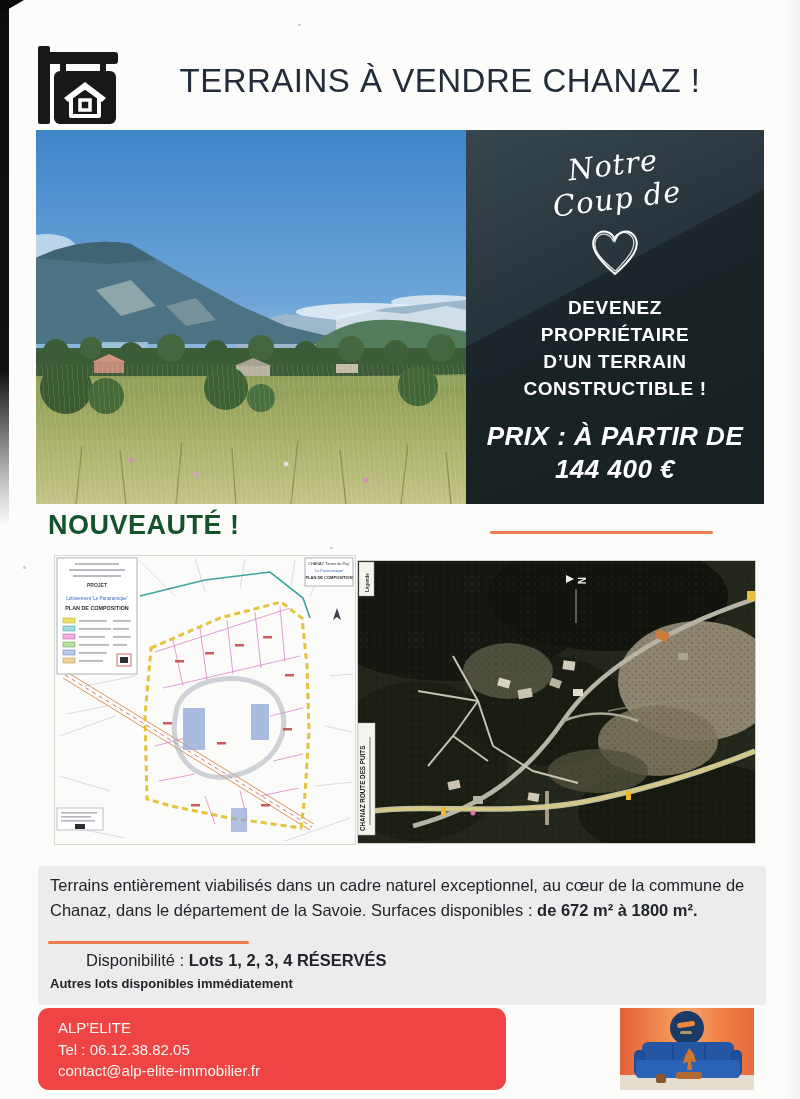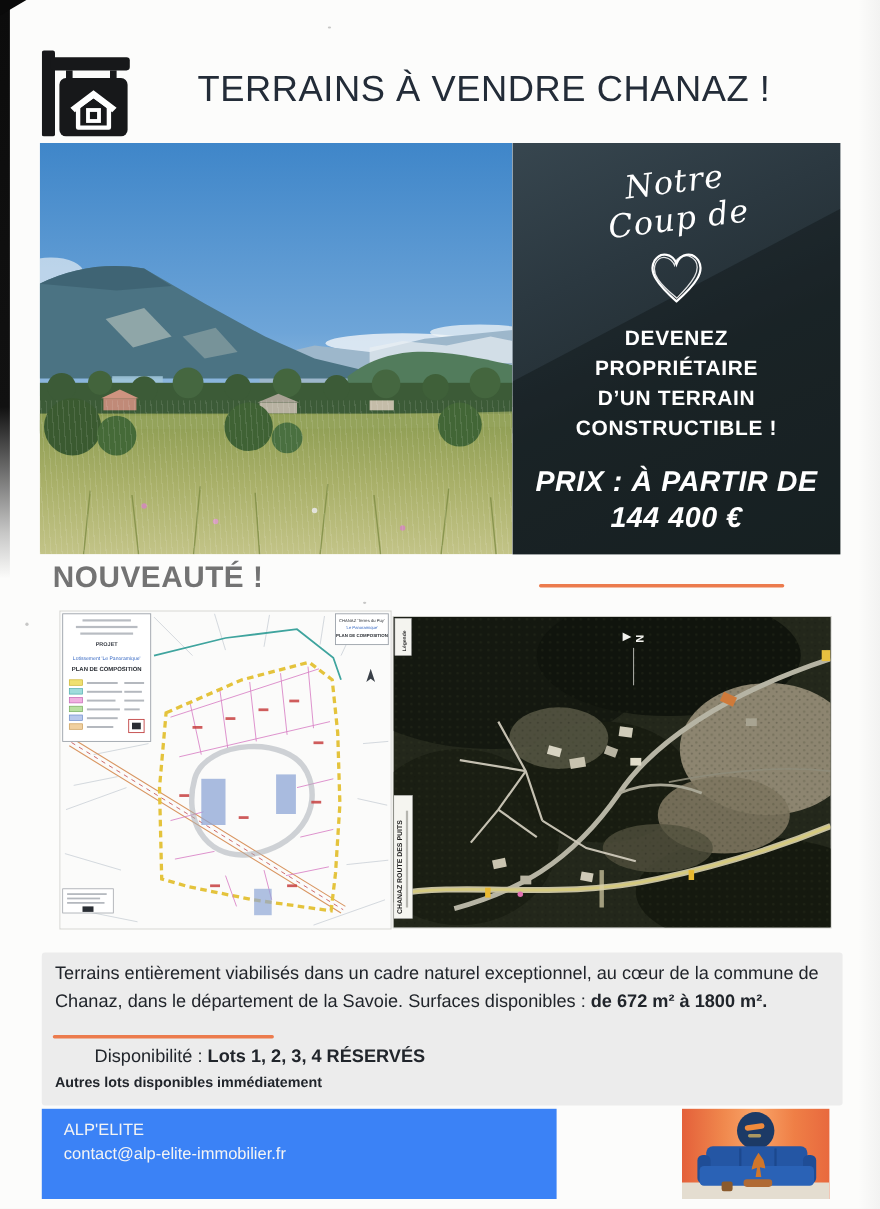--- a/index.html
+++ b/index.html
@@ -31,39 +31,39 @@
   .hero-script{position:relative;margin-top:18px;font-family:"DejaVu Serif",serif;
                font-style:italic;font-size:29px;line-height:34px;
                transform:rotate(-7deg);letter-spacing:1px;}
   .hero-heart{position:relative;margin-top:10px;}
   .hero-headline{position:relative;margin-top:12px;font-size:19px;font-weight:800;
                  line-height:27px;letter-spacing:.6px;}
   .hero-price{position:relative;margin-top:18px;font-size:26px;font-weight:800;
               line-height:33px;letter-spacing:.5px;font-style:italic;}
   
   .news-heading{position:absolute;left:48px;top:510px;font-size:27px;font-weight:800;
-                letter-spacing:.5px;color:#737373;}
+                letter-spacing:.5px;color:#14532d;}
   .orange-rule-top{position:absolute;left:490px;top:531px;width:223px;height:3px;background:#ec7b4d;border-radius:2px;}
   
   .plan-img{position:absolute;left:55px;top:556px;width:300px;height:288px;background:#fbfbfa;
             box-shadow:0 0 0 1px #d8d8d4;}
   .aerial-img{position:absolute;left:358px;top:561px;width:397px;height:282px;background:#1d2017;
               box-shadow:0 0 0 1px #cfcfca;}
   
   .desc-panel{position:absolute;left:38px;top:866px;width:728px;height:139px;
               background:#ececec;border-radius:3px;}
   .desc-text{position:absolute;left:50px;top:873px;width:706px;font-size:16.5px;
              line-height:25px;color:#21252b;}
   .desc-text b{font-weight:700;}
   .orange-rule-bottom{position:absolute;left:48px;top:941px;width:201px;height:3px;background:#ec7b4d;border-radius:2px;}
   .dispo-line{position:absolute;left:50px;top:951px;font-size:16.5px;color:#21252b;margin-left:36px;}
   .autres-line{position:absolute;left:50px;top:976px;font-size:13px;font-weight:700;color:#21252b;}
   .dispo-line b{font-weight:700;}
   
-  .footer-box{position:absolute;left:38px;top:1008px;width:468px;height:82px;background:#3b82f6;}
+  .footer-box{position:absolute;left:38px;top:1008px;width:468px;height:82px;background:#ef4444;border-radius:11px;}
   .footer-text{position:absolute;left:20px;top:9px;color:#f4f4f4;font-size:15px;line-height:21.5px;}
   .agency-pic{position:absolute;left:620px;top:1008px;width:134px;height:82px;overflow:hidden;
               background:linear-gradient(90deg,#e4603a 0%,#f0884d 28%,#f9a468 50%,#ef7f46 76%,#e8693e 100%);}
   .pic-floor{position:absolute;left:0;bottom:0;width:100%;height:15px;background:#e4ddd0;}
   .pic-logo{position:absolute;left:50px;top:3px;width:34px;height:34px;border-radius:50%;background:#1c3a66;}
   .pic-logo .squig1{position:absolute;left:7px;top:11px;width:18px;height:5px;border-radius:3px;background:#ef8a3c;transform:rotate(-8deg);}
   .pic-logo .squig2{position:absolute;left:10px;top:20px;width:12px;height:3px;border-radius:2px;background:#d0b060;opacity:.8;}
   .sofa-back{position:absolute;left:22px;top:34px;width:92px;height:24px;border-radius:6px 6px 0 0;background:#2456a4;}
   .sofa-seat{position:absolute;left:16px;top:52px;width:104px;height:18px;border-radius:4px;background:#2a62b6;}
   .sofa-arm-l{position:absolute;left:14px;top:42px;width:12px;height:26px;border-radius:5px;background:#1f4d96;}
@@ -380,20 +380,21 @@
   <div class="desc-panel"></div>
   <div class="desc-text"><span>Terrains entièrement viabilisés dans un cadre naturel exceptionnel, au cœur de la commune de Chanaz, dans le département de la Savoie. Surfaces disponibles : </span><b>de 672 m² à 1800 m².</b><br>
   </div>
   <div class="orange-rule-bottom"></div>
   <div class="dispo-line"><span>Disponibilité : </span><b>Lots 1, 2, 3, 4 RÉSERVÉS</b></div>
   <div class="autres-line">Autres lots disponibles immédiatement</div>
 
   <div class="footer-box">
     <div class="footer-text">
       <div>ALP'ELITE</div>
+      <div>Tel : 06.12.38.82.05</div>
       <div>contact@alp-elite-immobilier.fr</div>
     </div>
   </div>
 
   <div class="agency-pic">
     <div class="pic-floor"></div>
     <div class="pic-logo">
       <div class="squig1"></div>
       <div class="squig2"></div>
     </div>

